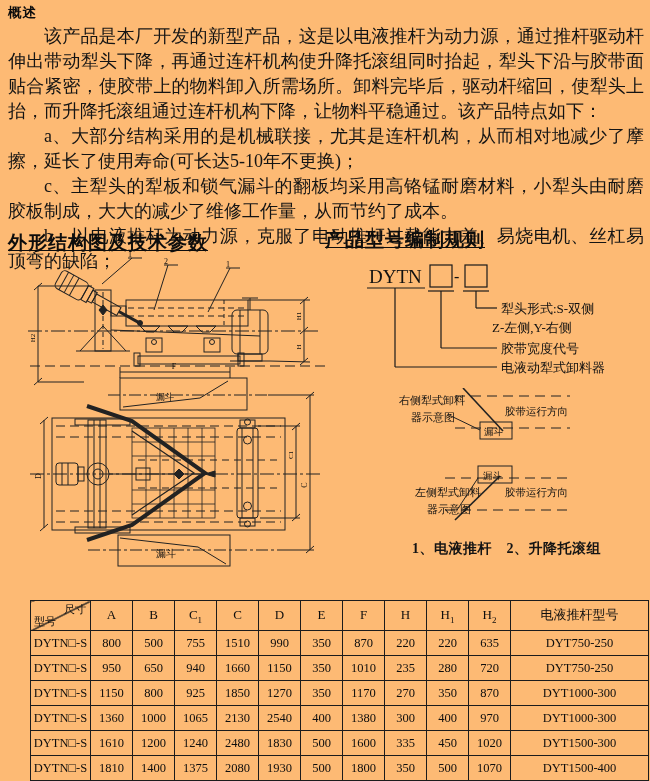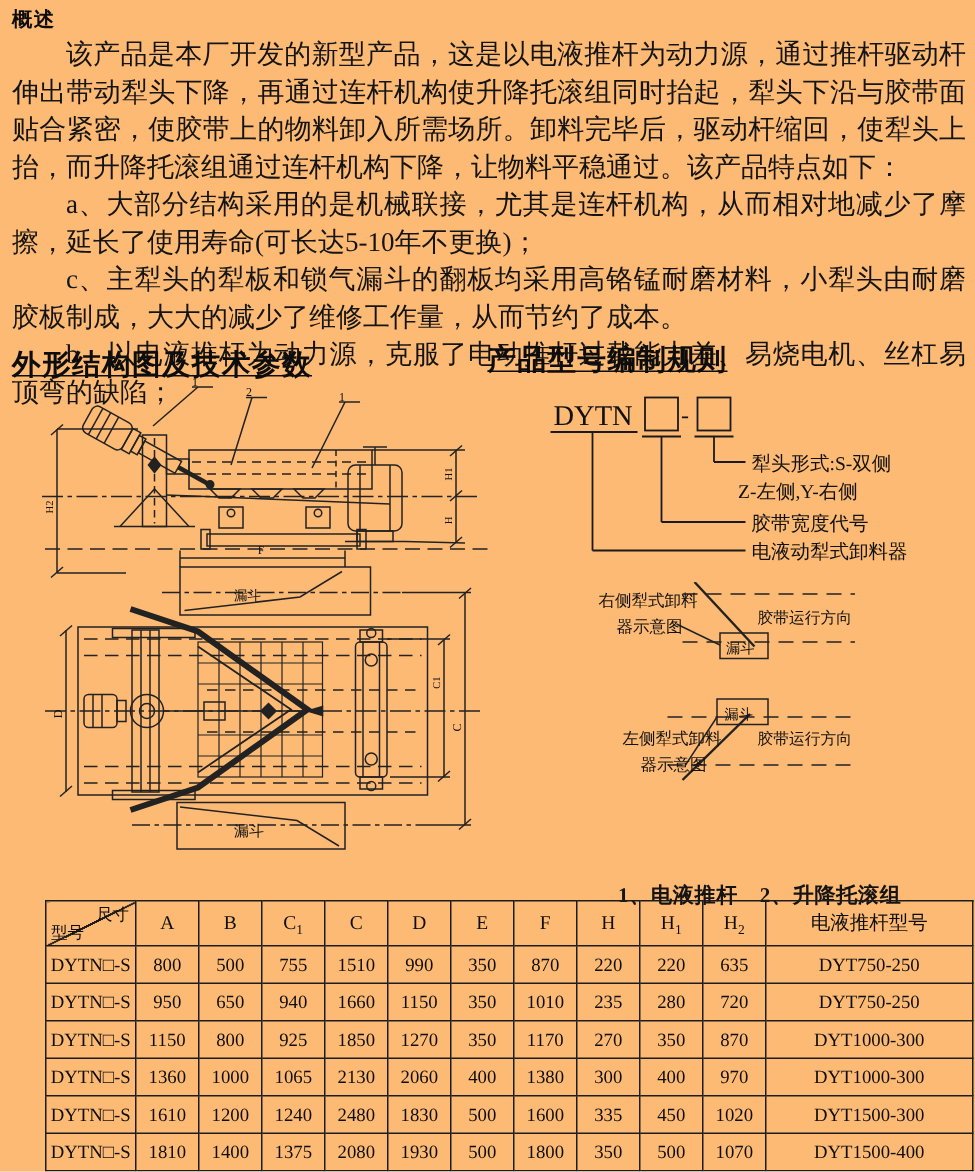--- a/index.html
+++ b/index.html
@@ -24,21 +24,21 @@
     font-size:19px;font-weight:bold;color:#0d0d0d;letter-spacing:1px;text-decoration:underline;
   }
   .sec-head.left{left:8px;top:230px;}
   .sec-head.right{left:325px;top:227px;}
   svg text{font-family:"Liberation Serif","DejaVu Serif",serif;fill:#111;}
   .drawing-svg{position:absolute;left:28px;top:250px;}
   .model-svg{position:absolute;left:345px;top:255px;}
   .schem-svg{position:absolute;left:385px;top:388px;}
   .caption{
     position:absolute;left:412px;top:540px;
-    font-size:14px;font-weight:600;color:#141414;letter-spacing:.5px;margin-top:48px;
+    font-size:14px;font-weight:600;color:#141414;letter-spacing:.5px;
   }
   table.spec{
     position:absolute;left:30px;top:600px;width:618px;
     border-collapse:collapse;table-layout:fixed;
     font-size:12.5px;color:#0e0e0e;padding-left:23px;
   }
   table.spec th,table.spec td{
     border:1.5px solid #1c1c1c;text-align:center;vertical-align:middle;
     padding:0;overflow:hidden;white-space:nowrap;
   }
@@ -383,21 +383,21 @@
           <td>350</td>
           <td>870</td>
           <td>DYT1000-300</td>
         </tr>
         <tr>
           <td>DYTN□-S</td>
           <td>1360</td>
           <td>1000</td>
           <td>1065</td>
           <td>2130</td>
-          <td>2060</td>
+          <td>2540</td>
           <td>400</td>
           <td>1380</td>
           <td>300</td>
           <td>400</td>
           <td>970</td>
           <td>DYT1000-300</td>
         </tr>
         <tr>
           <td>DYTN□-S</td>
           <td>1610</td>

